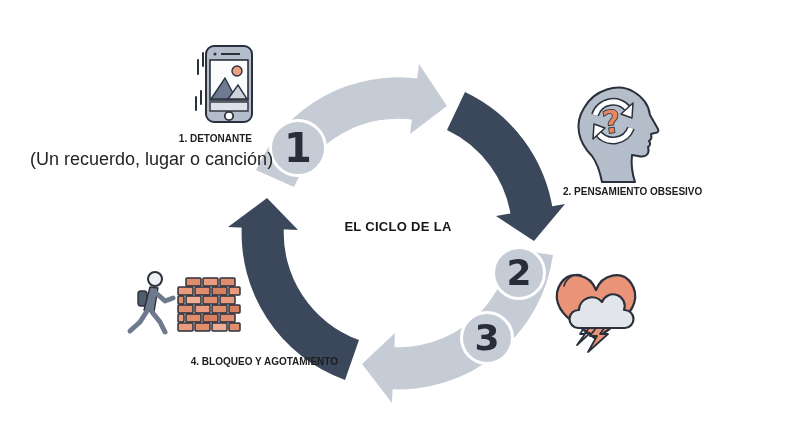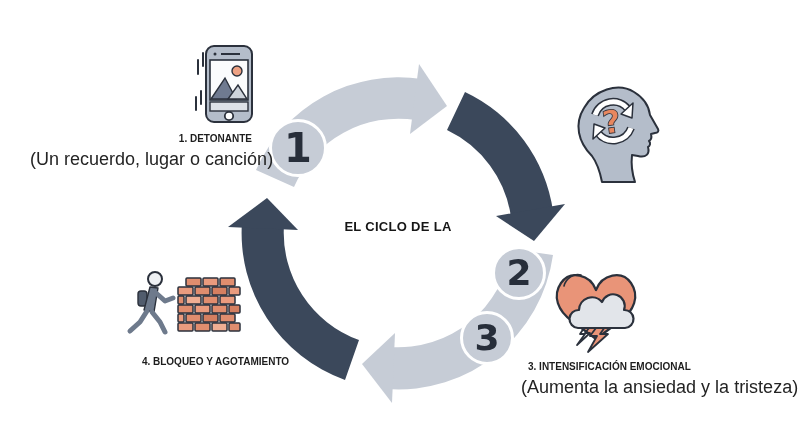--- a/index.html
+++ b/index.html
@@ -28,21 +28,21 @@
   .title .t2,.title .t3{font-size:25px;font-weight:bold;letter-spacing:.2px;line-height:25px;}
   
   .step-text{line-height:19px;}
   .step-text .lbl{font-weight:bold;font-size:10px;white-space:nowrap;}
   .step-text .sub{font-size:18px;white-space:nowrap;margin-top:2px;color:#242424;}
   .st1{left:30px;top:129px;width:222px;text-align:right;}
   .st2{left:563px;top:182px;width:235px;text-align:left;}
   .st2 .sub{padding-left:9px;}
   .st3{left:521px;top:357px;width:275px;text-align:left;}
   .st3 .lbl{padding-left:7px;}
-  .st4{left:88px;top:352px;width:250px;text-align:center;}
+  .st4{left:88px;top:352px;width:250px;text-align:right;}
   .st4 .lbl{padding-left:5px;}
 </style>
 </head>
 <body>
 
 <div class="canvas">
 
   <svg class="ring" width="800" height="436" viewBox="0 0 800 436" aria-hidden="true">
 
     <g>
@@ -156,24 +156,21 @@
       <rect x="113" y="53" width="11" height="8" rx="1" fill="#e08d6e"></rect>
     </g>
   </svg>
 
   <div class="abs step-text st1">
     <div class="lbl">1. DETONANTE</div>
     <div class="sub">(Un recuerdo, lugar o canción)</div>
   </div>
 
   <div class="abs step-text st2">
+    <div class="lbl">2. PENSAMIENTO OBSESIVO</div>
   </div>
 
-  <div class="abs step-text st3">
-    <div class="lbl">3. INTENSIFICACIÓN EMOCIONAL</div>
-    <div class="sub">(Aumenta la ansiedad y la tristeza)</div>
-  </div>
 
   <div class="abs step-text st4">
     <div class="lbl">4. BLOQUEO Y AGOTAMIENTO</div>
   </div>
 
 </div>
 
 </body></html>

